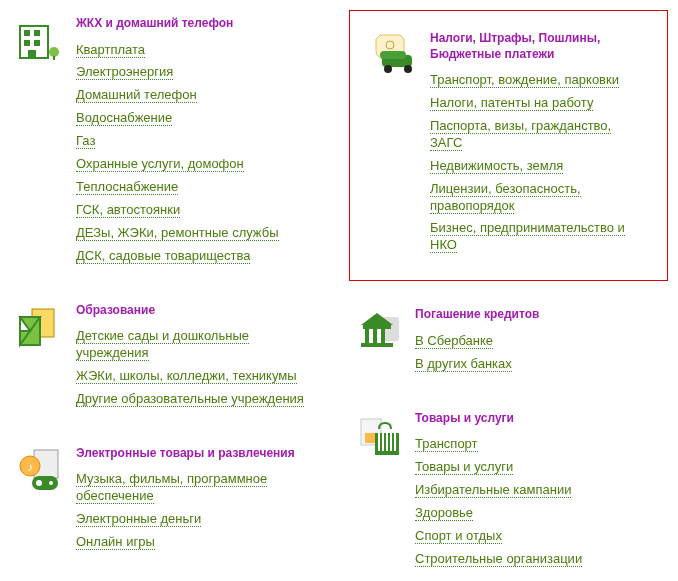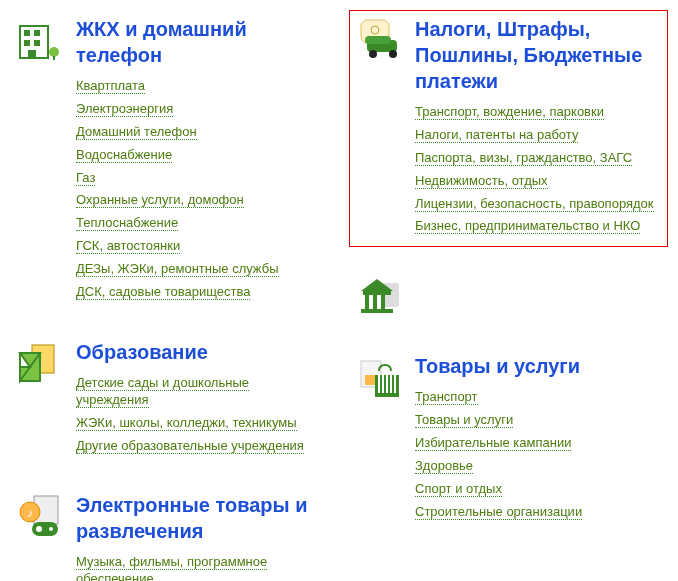--- a/index.html
+++ b/index.html
@@ -19,40 +19,40 @@
       flex: 1;
     }
     .category {
       display: flex;
       gap: 12px;
       margin-bottom: 20px;
       padding: 6px;
     }
     .category.highlighted {
       border: 1px solid #e20000;
-      padding: 5px;
+      padding: 20px;
     }
     .icon-box {
       width: 48px;
       height: 48px;
       flex-shrink: 0;
       display: flex;
       align-items: flex-start;
       justify-content: center;
     }
     .icon-box svg {
       width: 48px;
       height: 48px;
     }
     .cat-content {
       flex: 1;
     }
     .cat-title {
-      font-size: 20px;
-      color: #1d4ed8;
+      font-size: 12px;
+      color: #a21caf;
       margin-bottom: 10px;
       line-height: 1.3;
     }
     .link-list {
       list-style: none;
     }
     .link-list li {
       margin-bottom: 6px;
       line-height: 1.3;
     }
@@ -152,39 +152,46 @@
           <circle cx="18" cy="38" r="4" fill="#222"></circle>
           <circle cx="38" cy="38" r="4" fill="#222"></circle>
         </svg>
       </div>
       <div class="cat-content">
         <h2 class="cat-title">Налоги, Штрафы, Пошлины, Бюджетные платежи</h2>
         <ul class="link-list">
           <li><a class="link">Транспорт, вождение, парковки</a></li>
           <li><a class="link">Налоги, патенты на работу</a></li>
           <li><a class="link">Паспорта, визы, гражданство, ЗАГС</a></li>
-          <li><a class="link">Недвижимость, отдых</a></li>
+          <li><a class="link">Недвижимость, земля</a></li>
           <li><a class="link">Лицензии, безопасность, правопорядок</a></li>
           <li><a class="link">Бизнес, предпринимательство и НКО</a></li>
         </ul>
       </div>
     </div>
 
     <div class="category">
       <div class="icon-box">
         <svg viewBox="0 0 48 48">
           <rect x="28" y="10" width="16" height="24" rx="2" fill="#ddd"></rect>
           <polygon points="6,18 22,6 38,18" fill="#3a8b28"></polygon>
           <rect x="8" y="18" width="28" height="4" fill="#3a8b28"></rect>
           <rect x="10" y="22" width="4" height="14" fill="#3a8b28"></rect>
           <rect x="18" y="22" width="4" height="14" fill="#3a8b28"></rect>
           <rect x="26" y="22" width="4" height="14" fill="#3a8b28"></rect>
           <rect x="6" y="36" width="32" height="4" fill="#3a8b28"></rect>
         </svg>
       </div>
+      <div class="cat-content">
+        <h2 class="cat-title">Погашение кредитов</h2>
+        <ul class="link-list">
+          <li><a class="link">В Сбербанке</a></li>
+          <li><a class="link">В других банках</a></li>
+        </ul>
+      </div>
     </div>
 
     <div class="category">
       <div class="icon-box">
         <svg viewBox="0 0 48 48">
           <rect x="6" y="8" width="20" height="26" fill="#f5f5f5" stroke="#ccc" stroke-width="1"></rect>
           <rect x="10" y="22" width="12" height="10" fill="#ffb94a"></rect>
           <path d="M20 22 L20 44 L44 44 L44 22 Z" fill="#3a8b28"></path>
           <path d="M24 22 L24 40 M28 22 L28 40 M32 22 L32 40 M36 22 L36 40 M40 22 L40 40" stroke="#fff" stroke-width="2"></path>
           <path d="M24 18 Q24 12 30 12 Q36 12 36 18" fill="none" stroke="#3a8b28" stroke-width="2"></path>

